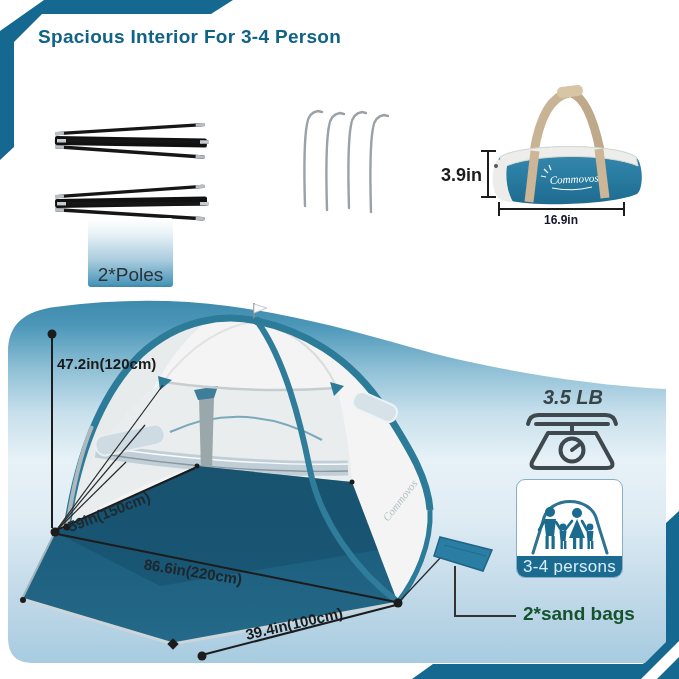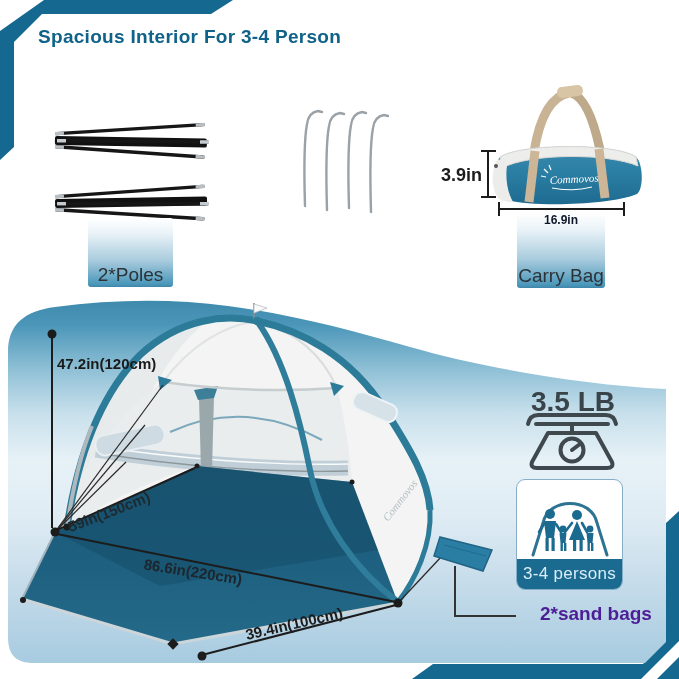--- a/index.html
+++ b/index.html
@@ -14,27 +14,27 @@
   #poles-box{left:88px;top:218px;width:85px;height:69px;}
   #stakes-box{left:302px;top:212px;width:88px;height:75px;}
   #bag-box{left:517px;top:213px;width:88px;height:75px;}
   #bag-length{left:517px;top:213px;width:88px;text-align:center;font-size:12px;font-weight:700;color:#0f172a;}
   #bag-height{left:428px;top:165px;width:54px;text-align:right;font-size:18px;font-weight:700;color:#1c1c1c;}
   #tent-height{left:57px;top:355px;}
   .rot{transform-origin:center center;text-align:center;}
   #tent-depth{left:53px;top:503px;width:112px;transform:rotate(-21deg);color:#1d2a31;}
   #tent-width{left:130px;top:563px;width:126px;transform:rotate(9deg);color:#1d262c;}
   #tent-front{left:230px;top:615px;width:128px;transform:rotate(-13deg);}
-  #weight-label{left:527px;top:386px;width:92px;text-align:center;font-size:28px;font-weight:600;color:#39444a;}
-  #badge{left:516px;top:479px;width:107px;height:111px;background:#fff;border:1.5px solid #86aec6;
+  #weight-label{left:527px;top:386px;width:92px;text-align:center;font-size:20px;font-weight:600;color:#39444a;font-style:italic;}
+  #badge{left:516px;top:479px;width:107px;height:99px;background:#fff;border:1.5px solid #86aec6;
          border-radius:9px;box-sizing:border-box;overflow:hidden;display:flex;flex-direction:column;}
   #badge .icon-area{flex:1;display:flex;align-items:center;justify-content:center;}
   #badge .band{height:30px;background:#1b6a90;display:flex;align-items:center;justify-content:center;
                font-size:17px;color:#d8edf8;letter-spacing:.3px;}
-  #sandbags-label{left:540px;top:603px;font-size:19px;font-weight:700;color:#4c1d95;}
+  #sandbags-label{left:523px;top:603px;font-size:19px;font-weight:700;color:#14532d;}
   svg{display:block;}
 </style>
 </head>
 <body>
 
 <div id="stage">
 
   <svg class="abs" style="left:0;top:0" width="679" height="679" viewBox="0 0 679 679">
     <defs>
       <linearGradient id="panelGrad" x1="0" y1="296" x2="0" y2="663" gradientUnits="userSpaceOnUse">
@@ -241,23 +241,20 @@
       <path d="M499 209 L624 209"></path>
       <path d="M499 202 L499 216"></path>
       <path d="M624 202 L624 216"></path>
     </g>
   </svg>
 
   <div id="title" class="abs">Spacious Interior For 3-4 Person</div>
 
   <div id="poles-box" class="abs gradbox">
     <span class="boxlabel">2*Poles</span>
-  </div>
-  <div id="bag-box" class="abs gradbox">
-    <span class="boxlabel">Carry Bag</span>
   </div>
 
   <div id="bag-height" class="abs">3.9in</div>
   <div id="bag-length" class="abs">16.9in</div>
 
   <div id="tent-height" class="abs dim">47.2in(120cm)</div>
   <div id="tent-depth" class="abs dim rot">59in(150cm)</div>
   <div id="tent-width" class="abs dim rot">86.6in(220cm)</div>
   <div id="tent-front" class="abs dim rot">39.4in(100cm)</div>
 

